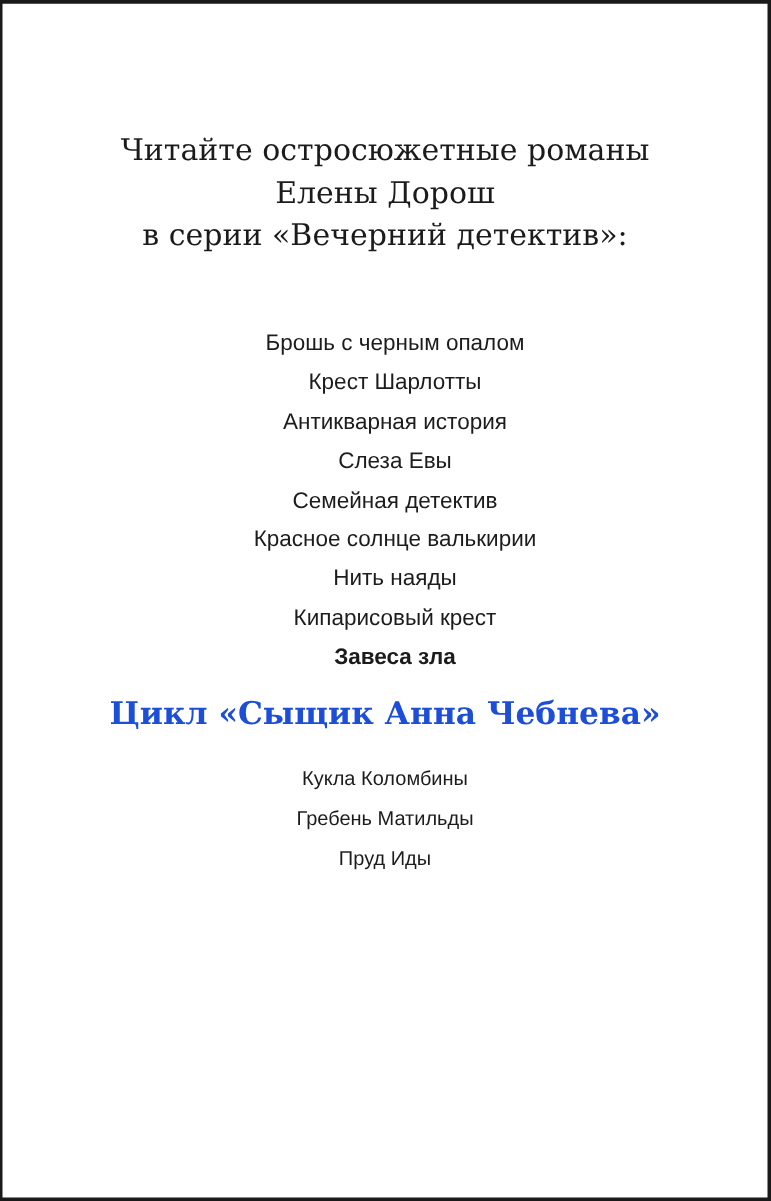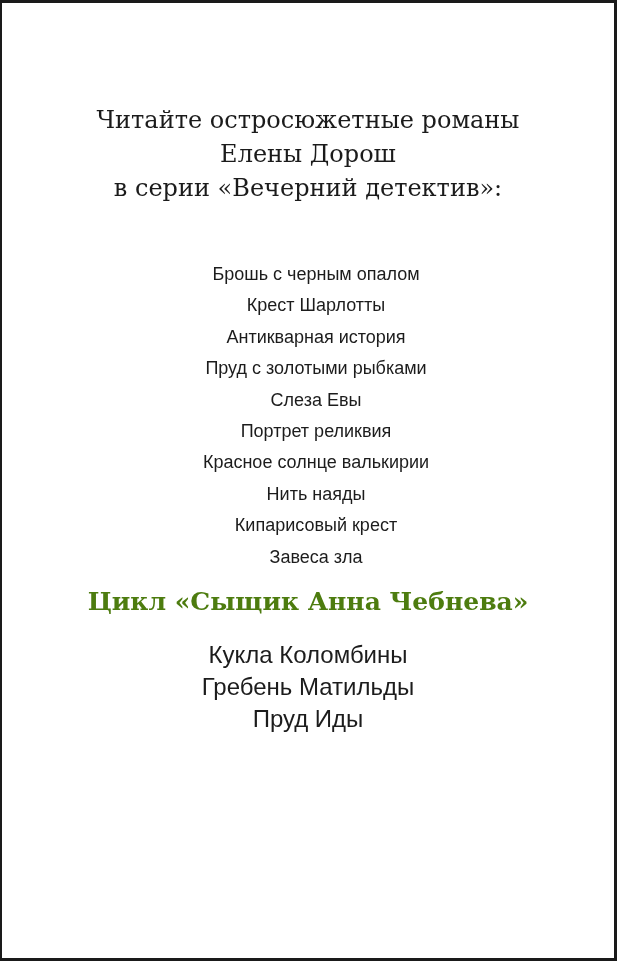--- a/index.html
+++ b/index.html
@@ -46,59 +46,58 @@
   .book-list.first li {
     font-size: 18px;
     line-height: 31.4px;
     height: 31.4px;
   }
   .book-list li {
     color: #1c1c1c;
     white-space: nowrap;
   }
   .book-list li.bold {
-    font-weight: normal;
+    font-weight: bold;
   }
   .cycle-header {
     margin-top: 11px;
     text-align: center;
     font-family: "DejaVu Serif", "Liberation Serif", serif;
     font-weight: bold;
     font-size: 25px;
     line-height: 36px;
     white-space: nowrap;
-    color: #4d7c0f;
+    color: #1d4ed8;
   }
   .book-list.second {
     margin-top: 19px;
   }
   .book-list.second li {
-    font-size: 24px;
+    font-size: 16px;
     line-height: 32px;
     height: 32px;
   }
 </style>
 </head>
 <body>
 
 <div class="page">
 
   <div class="series-header">
     <div>Читайте остросюжетные романы</div>
     <div>Елены Дорош</div>
     <div>в серии «Вечерний детектив»:</div>
   </div>
 
   <ul class="book-list first">
     <li>Брошь с черным опалом</li>
     <li>Крест Шарлотты</li>
     <li>Антикварная история</li>
-    <li>Пруд с золотыми рыбками</li>
     <li>Слеза Евы</li>
-    <li>Портрет реликвия</li>
+    <li>Семейная детектив</li>
     <li>Красное солнце валькирии</li>
     <li>Нить наяды</li>
     <li>Кипарисовый крест</li>
     <li class="bold">Завеса зла</li>
   </ul>
 
   <div class="cycle-header">Цикл «Сыщик Анна Чебнева»</div>
 
   <ul class="book-list second">
     <li>Кукла Коломбины</li>

